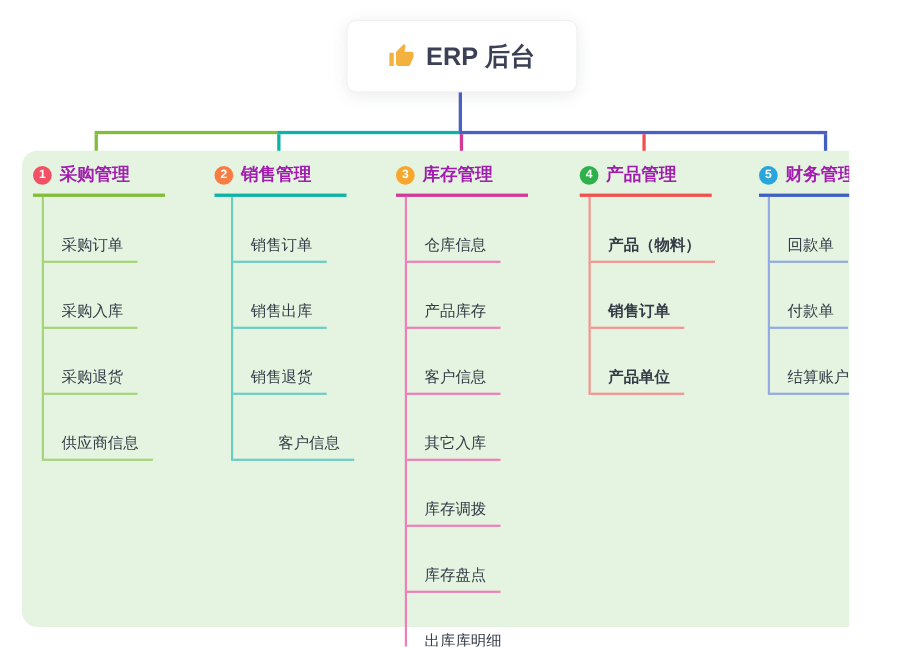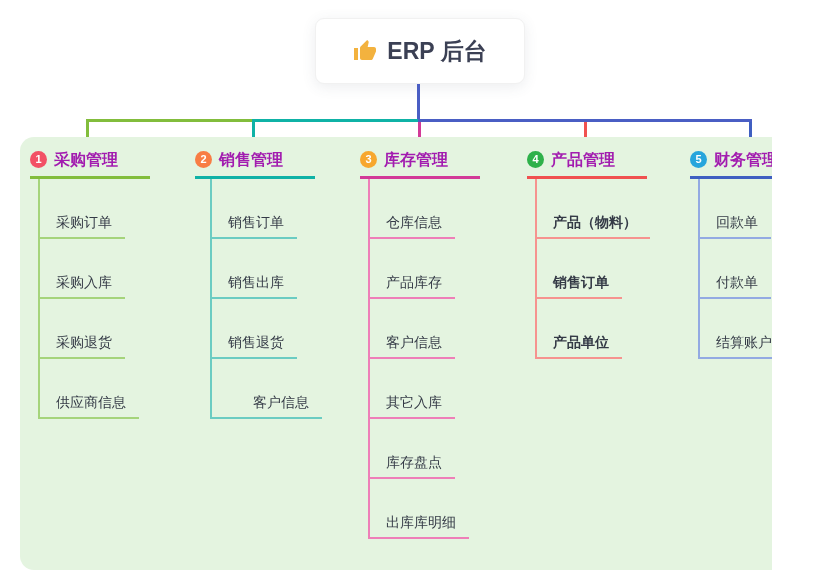--- a/index.html
+++ b/index.html
@@ -133,20 +133,23 @@
   </div>
 
   <div class="child" style="border-bottom-color: rgb(238, 127, 184);">
     <span class="child-label">客户信息</span>
   </div>
 
   <div class="child" style="border-bottom-color: rgb(238, 127, 184);">
     <span class="child-label">其它入库</span>
   </div>
 
+  <div class="child" style="border-bottom-color: rgb(238, 127, 184);">
+    <span class="child-label">库存调拨</span>
+  </div>
 
   <div class="child" style="border-bottom-color: rgb(238, 127, 184);">
     <span class="child-label">库存盘点</span>
   </div>
 
   <div class="child" style="border-bottom-color: rgb(238, 127, 184);">
     <span class="child-label">出库库明细</span>
   </div>
 </div>
   </div>

